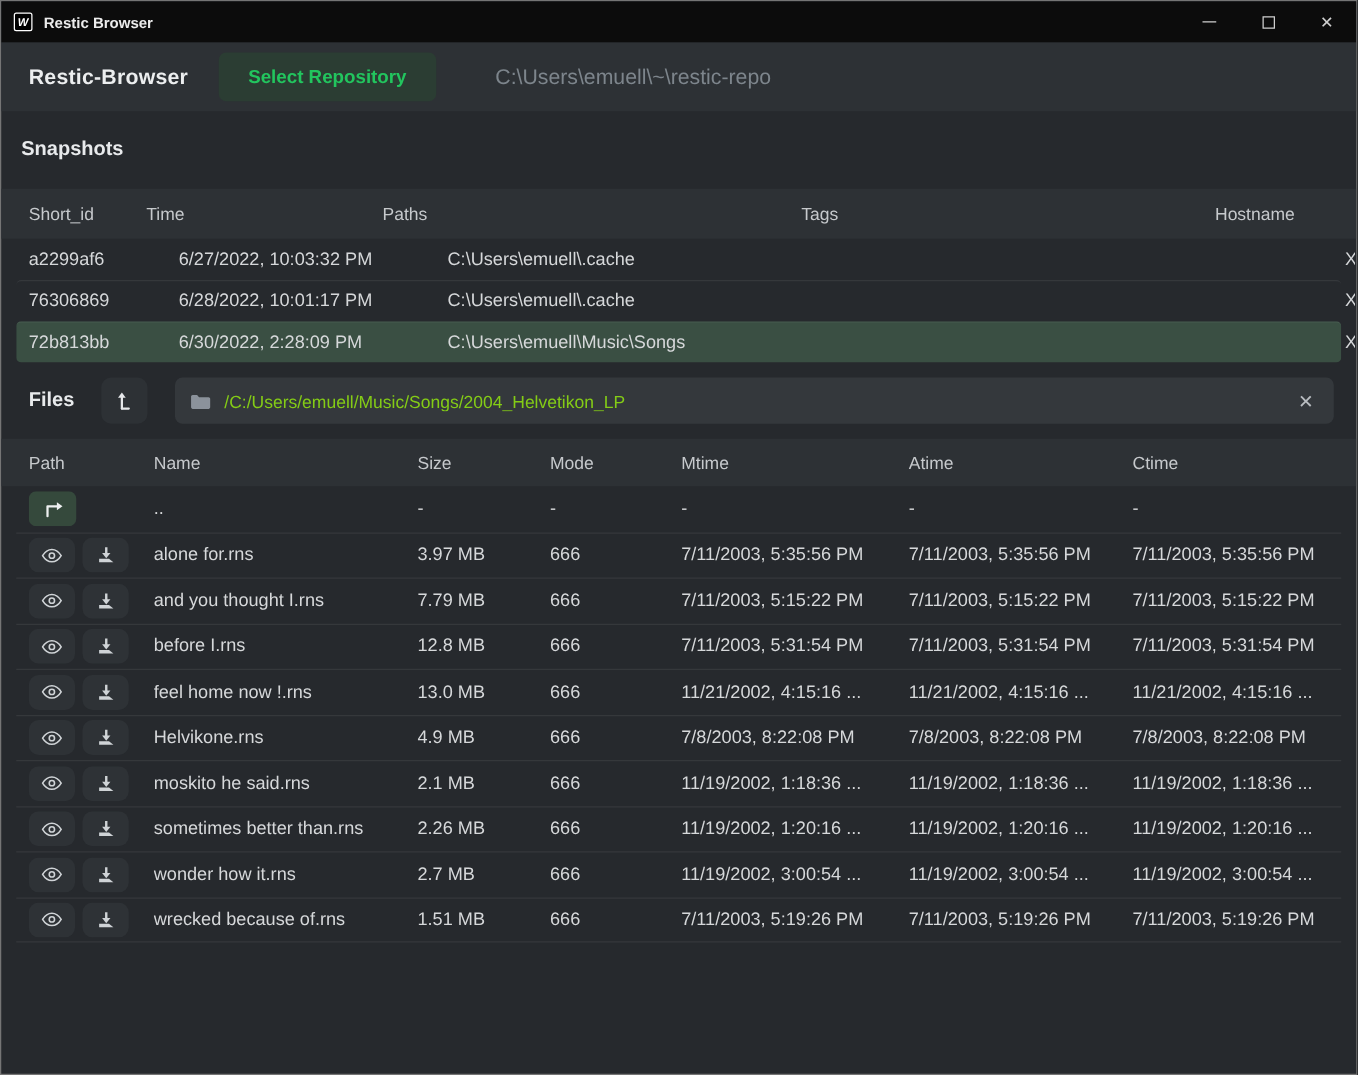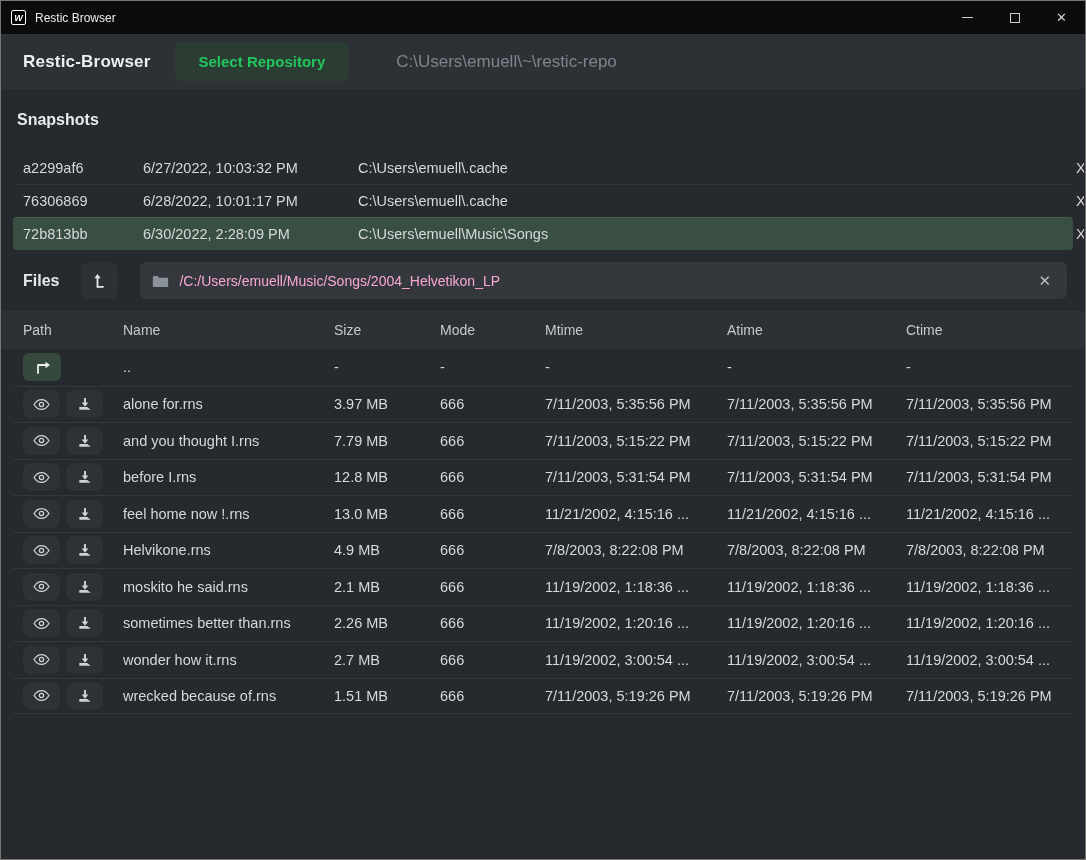--- a/index.html
+++ b/index.html
@@ -18,21 +18,21 @@
     --txt-muted:#7d858c;
   }
   *{box-sizing:border-box;margin:0;padding:0;font-family:"Liberation Sans",sans-serif;}
   body{background:#111;}
   .window{width:1086px;height:860px;background:var(--bg);border:1px solid #757575;overflow:hidden;display:flex;flex-direction:column;}
 
   
   .titlebar{height:33px;flex:0 0 33px;background:var(--titlebar);display:flex;align-items:center;padding-left:10px;}
   .app-icon{width:15px;height:15px;border:1.5px solid #fff;border-radius:2px;background:#000;color:#fff;
     font-weight:bold;font-size:9px;display:flex;align-items:center;justify-content:center;font-style:italic;}
-  .titlebar-text{color:#ececec;font-size:12px;margin-left:9px;}
+  .titlebar-text{color:#ececec;font-size:12px;margin-left:9px;font-weight:bold;}
   .win-controls{margin-left:auto;display:flex;height:100%;}
   .win-btn{width:47px;height:100%;display:flex;align-items:center;justify-content:center;color:#cfcfcf;font-size:13px;}
   .glyph-min{width:11px;border-top:1.5px solid #cfcfcf;display:block;}
   .glyph-max{width:10px;height:10px;border:1.2px solid #cfcfcf;display:block;}
 
   
   .header{height:55px;flex:0 0 55px;background:var(--header-band);display:flex;align-items:center;padding:0 22px;}
   .app-name{color:#eceeef;font-size:17px;font-weight:bold;letter-spacing:.2px;}
   .repo-btn{margin-left:24px;background:var(--repo-btn);color:#22c55e;border:none;border-radius:6px;
     font-size:15px;font-weight:bold;padding:11px 24px;cursor:pointer;}
@@ -52,21 +52,21 @@
     color:var(--txt);font-size:14.5px;border-radius:4px;gap:26px;}
   .snap-row + .snap-row{border-top:1px solid var(--row-sep);}
   .snap-row.selected{background:var(--sel);}
 
   
   .files-bar{height:61px;flex:0 0 61px;display:flex;align-items:center;padding:0 18px 0 22px;gap:22px;}
   .levelup-btn{width:37px;height:37px;border-radius:8px;background:var(--band);border:none;cursor:pointer;
     display:flex;align-items:center;justify-content:center;flex:0 0 auto;}
   .pathbar{flex:1;height:37px;background:var(--pathbar);border-radius:6px;display:flex;align-items:center;
     padding:0 10px 0 12px;gap:10px;}
-  .pathbar-text{color:#f9a8d4;font-size:14px;flex:1;white-space:nowrap;overflow:hidden;}
+  .pathbar-text{color:#84cc16;font-size:14px;flex:1;white-space:nowrap;overflow:hidden;}
   .clear-btn{background:none;border:none;color:#b9bdc1;font-size:15px;cursor:pointer;padding:2px 6px;}
 
   
   .file-header{height:38px;flex:0 0 38px;background:var(--band);display:grid;
     grid-template-columns:100px 211px 106px 105px 182px 179px 1fr;align-items:center;
     padding:0 12px 0 22px;color:var(--txt-dim);font-size:14px;}
   .file-rows{flex:0 0 auto;}
   .file-row{height:36.5px;margin:0 12px;padding-left:10px;display:grid;
     grid-template-columns:100px 211px 106px 105px 182px 179px 1fr;align-items:center;
     color:var(--txt);font-size:14.5px;}
@@ -101,20 +101,27 @@
 
   <div class="header">
     <div class="app-name">Restic-Browser</div>
     <button class="repo-btn">Select Repository</button>
     <div class="repo-path">C:\Users\emuell\~\restic-repo</div>
   </div>
 
   <div class="section-title-row">
     <div class="section-title">Snapshots</div>
   </div>
+  <div class="snap-header">
+    <div class="cell">Short_id</div>
+    <div class="cell">Time</div>
+    <div class="cell">Paths</div>
+    <div class="cell">Tags</div>
+    <div class="cell">Hostname</div>
+  </div>
   <div class="snap-rows">
       <div class="snap-row">
         <div class="cell">a2299af6</div>
         <div class="cell">6/27/2022, 10:03:32 PM</div>
         <div class="cell">C:\Users\emuell\.cache</div>
         <div class="cell"></div>
         <div class="cell">X1-EDU</div>
       </div>
       <div class="snap-row">
         <div class="cell">76306869</div>

